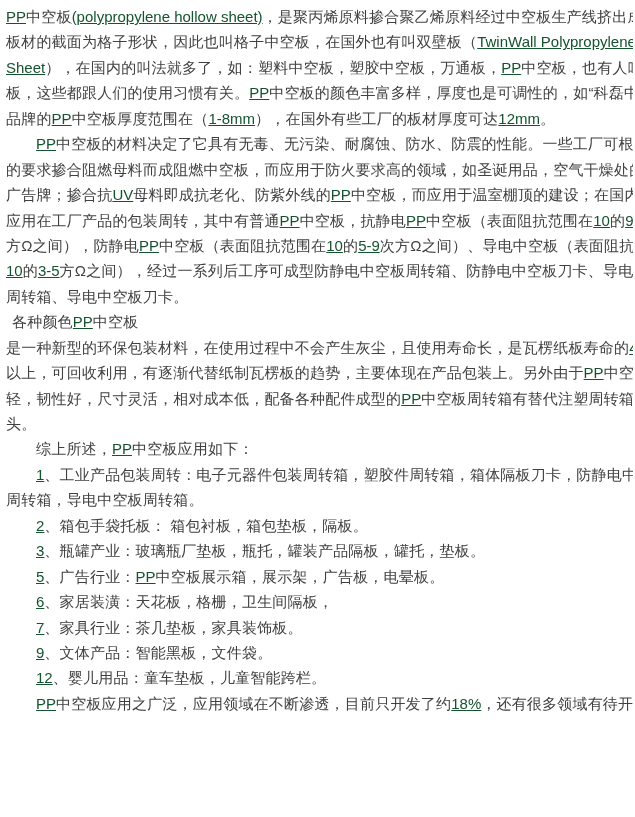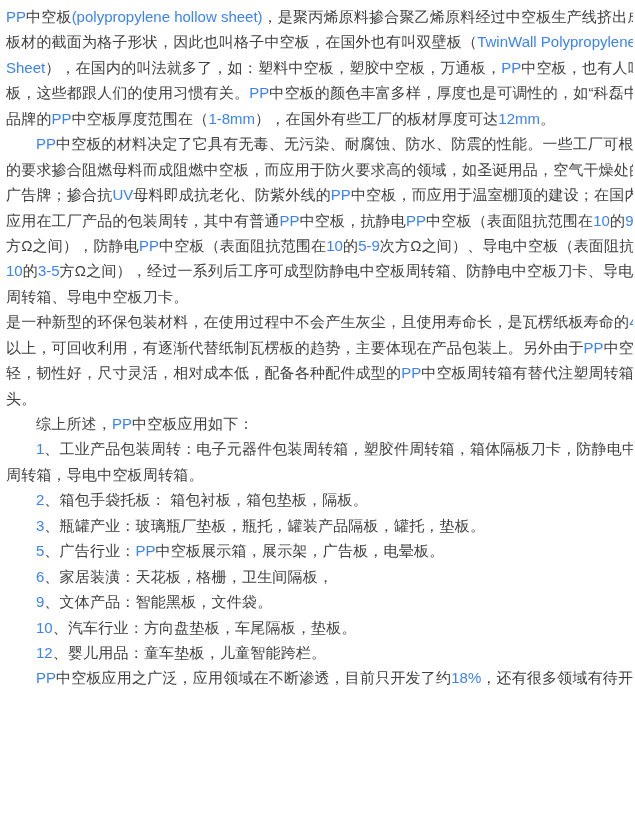--- a/index.html
+++ b/index.html
@@ -22,48 +22,50 @@
   }
   .line {
     height: 25.45px;
     white-space: nowrap;
     overflow: hidden;
   }
   .line.p0 { padding-left: 0; }
   .line.p1 { padding-left: 6px; }
   .line.p2 { padding-left: 30px; }
   .latin {
-    color: #3b82f6;
+    color: #14532d;
     letter-spacing: 0;
+    text-decoration: underline;
   }
 </style>
 </head>
 <body>
 
 <div class="doc" id="doc">
     <div class="line p0"><span class="latin">PP</span>中空板<span class="latin">(polypropylene hollow sheet)</span>，是聚丙烯原料掺合聚乙烯原料经过中空板生产线挤出成型，</div>
     <div class="line p0">板材的截面为格子形状，因此也叫格子中空板，在国外也有叫双壁板（<span class="latin">TwinWall Polypropylene</span></div>
     <div class="line p0"><span class="latin">Sheet</span>），在国内的叫法就多了，如：塑料中空板，塑胶中空板，万通板，<span class="latin">PP</span>中空板，也有人叫蜂巢</div>
     <div class="line p0">板，这些都跟人们的使用习惯有关。<span class="latin">PP</span>中空板的颜色丰富多样，厚度也是可调性的，如“科磊中空板”</div>
     <div class="line p0">品牌的<span class="latin">PP</span>中空板厚度范围在（<span class="latin">1-8mm</span>），在国外有些工厂的板材厚度可达<span class="latin">12mm</span>。</div>
     <div class="line p2"><span class="latin">PP</span>中空板的材料决定了它具有无毒、无污染、耐腐蚀、防水、防震的性能。一些工厂可根据不同</div>
     <div class="line p0">的要求掺合阻燃母料而成阻燃中空板，而应用于防火要求高的领域，如圣诞用品，空气干燥处的户外</div>
     <div class="line p0">广告牌；掺合抗<span class="latin">UV</span>母料即成抗老化、防紫外线的<span class="latin">PP</span>中空板，而应用于温室棚顶的建设；在国内主要</div>
     <div class="line p0">应用在工厂产品的包装周转，其中有普通<span class="latin">PP</span>中空板，抗静电<span class="latin">PP</span>中空板（表面阻抗范围在<span class="latin">10</span>的<span class="latin">9-11</span>次</div>
     <div class="line p0">方Ω之间），防静电<span class="latin">PP</span>中空板（表面阻抗范围在<span class="latin">10</span>的<span class="latin">5-9</span>次方Ω之间）、导电中空板（表面阻抗范围在</div>
     <div class="line p0"><span class="latin">10</span>的<span class="latin">3-5</span>方Ω之间），经过一系列后工序可成型防静电中空板周转箱、防静电中空板刀卡、导电中空板</div>
     <div class="line p0">周转箱、导电中空板刀卡。</div>
+    <div class="line p1">各种颜色<span class="latin">PP</span>中空板</div>
     <div class="line p0">是一种新型的环保包装材料，在使用过程中不会产生灰尘，且使用寿命长，是瓦楞纸板寿命的<span class="latin">4-10</span>倍</div>
     <div class="line p0">以上，可回收利用，有逐渐代替纸制瓦楞板的趋势，主要体现在产品包装上。另外由于<span class="latin">PP</span>中空板质</div>
     <div class="line p0">轻，韧性好，尺寸灵活，相对成本低，配备各种配件成型的<span class="latin">PP</span>中空板周转箱有替代注塑周转箱的势</div>
     <div class="line p0">头。</div>
     <div class="line p2">综上所述，<span class="latin">PP</span>中空板应用如下：</div>
     <div class="line p2"><span class="latin">1</span>、工业产品包装周转：电子元器件包装周转箱，塑胶件周转箱，箱体隔板刀卡，防静电中空板</div>
     <div class="line p0">周转箱，导电中空板周转箱。</div>
     <div class="line p2"><span class="latin">2</span>、箱包手袋托板： 箱包衬板，箱包垫板，隔板。</div>
     <div class="line p2"><span class="latin">3</span>、瓶罐产业：玻璃瓶厂垫板，瓶托，罐装产品隔板，罐托，垫板。</div>
     <div class="line p2"><span class="latin">5</span>、广告行业：<span class="latin">PP</span>中空板展示箱，展示架，广告板，电晕板。</div>
     <div class="line p2"><span class="latin">6</span>、家居装潢：天花板，格栅，卫生间隔板，</div>
+    <div class="line p2"><span class="latin">7</span>、家具行业：茶几垫板，家具装饰板。</div>
     <div class="line p2"><span class="latin">9</span>、文体产品：智能黑板，文件袋。</div>
-    <div class="line p2"><span class="latin">10</span>、汽车行业：方向盘垫板，车尾隔板，垫板。</div>
     <div class="line p2"><span class="latin">12</span>、婴儿用品：童车垫板，儿童智能跨栏。</div>
     <div class="line p2"><span class="latin">PP</span>中空板应用之广泛，应用领域在不断渗透，目前只开发了约<span class="latin">18%</span>，还有很多领域有待开发中。</div>
   </div>
 
 </body></html>

